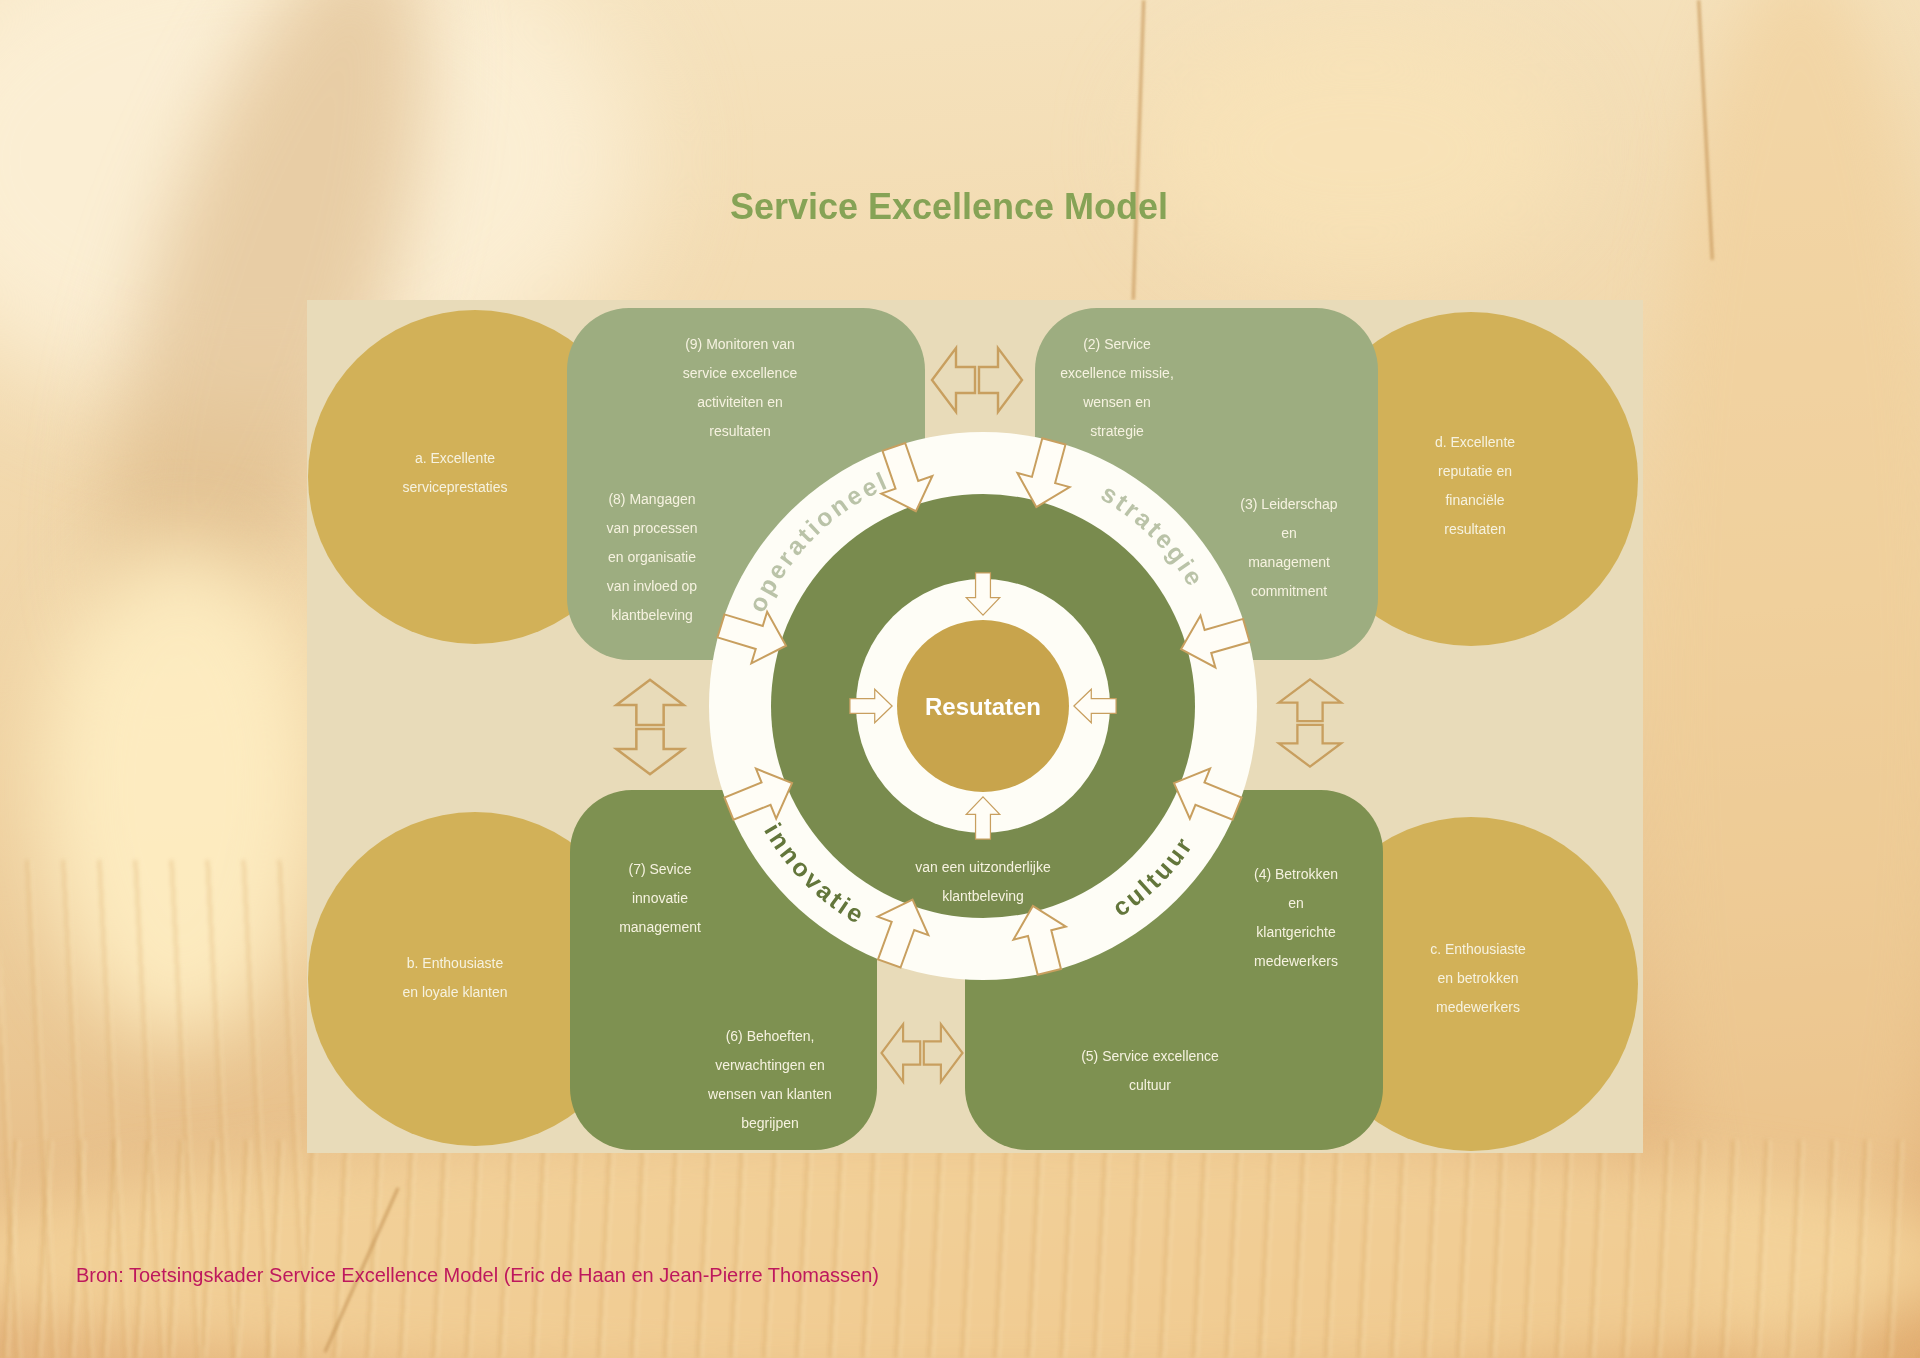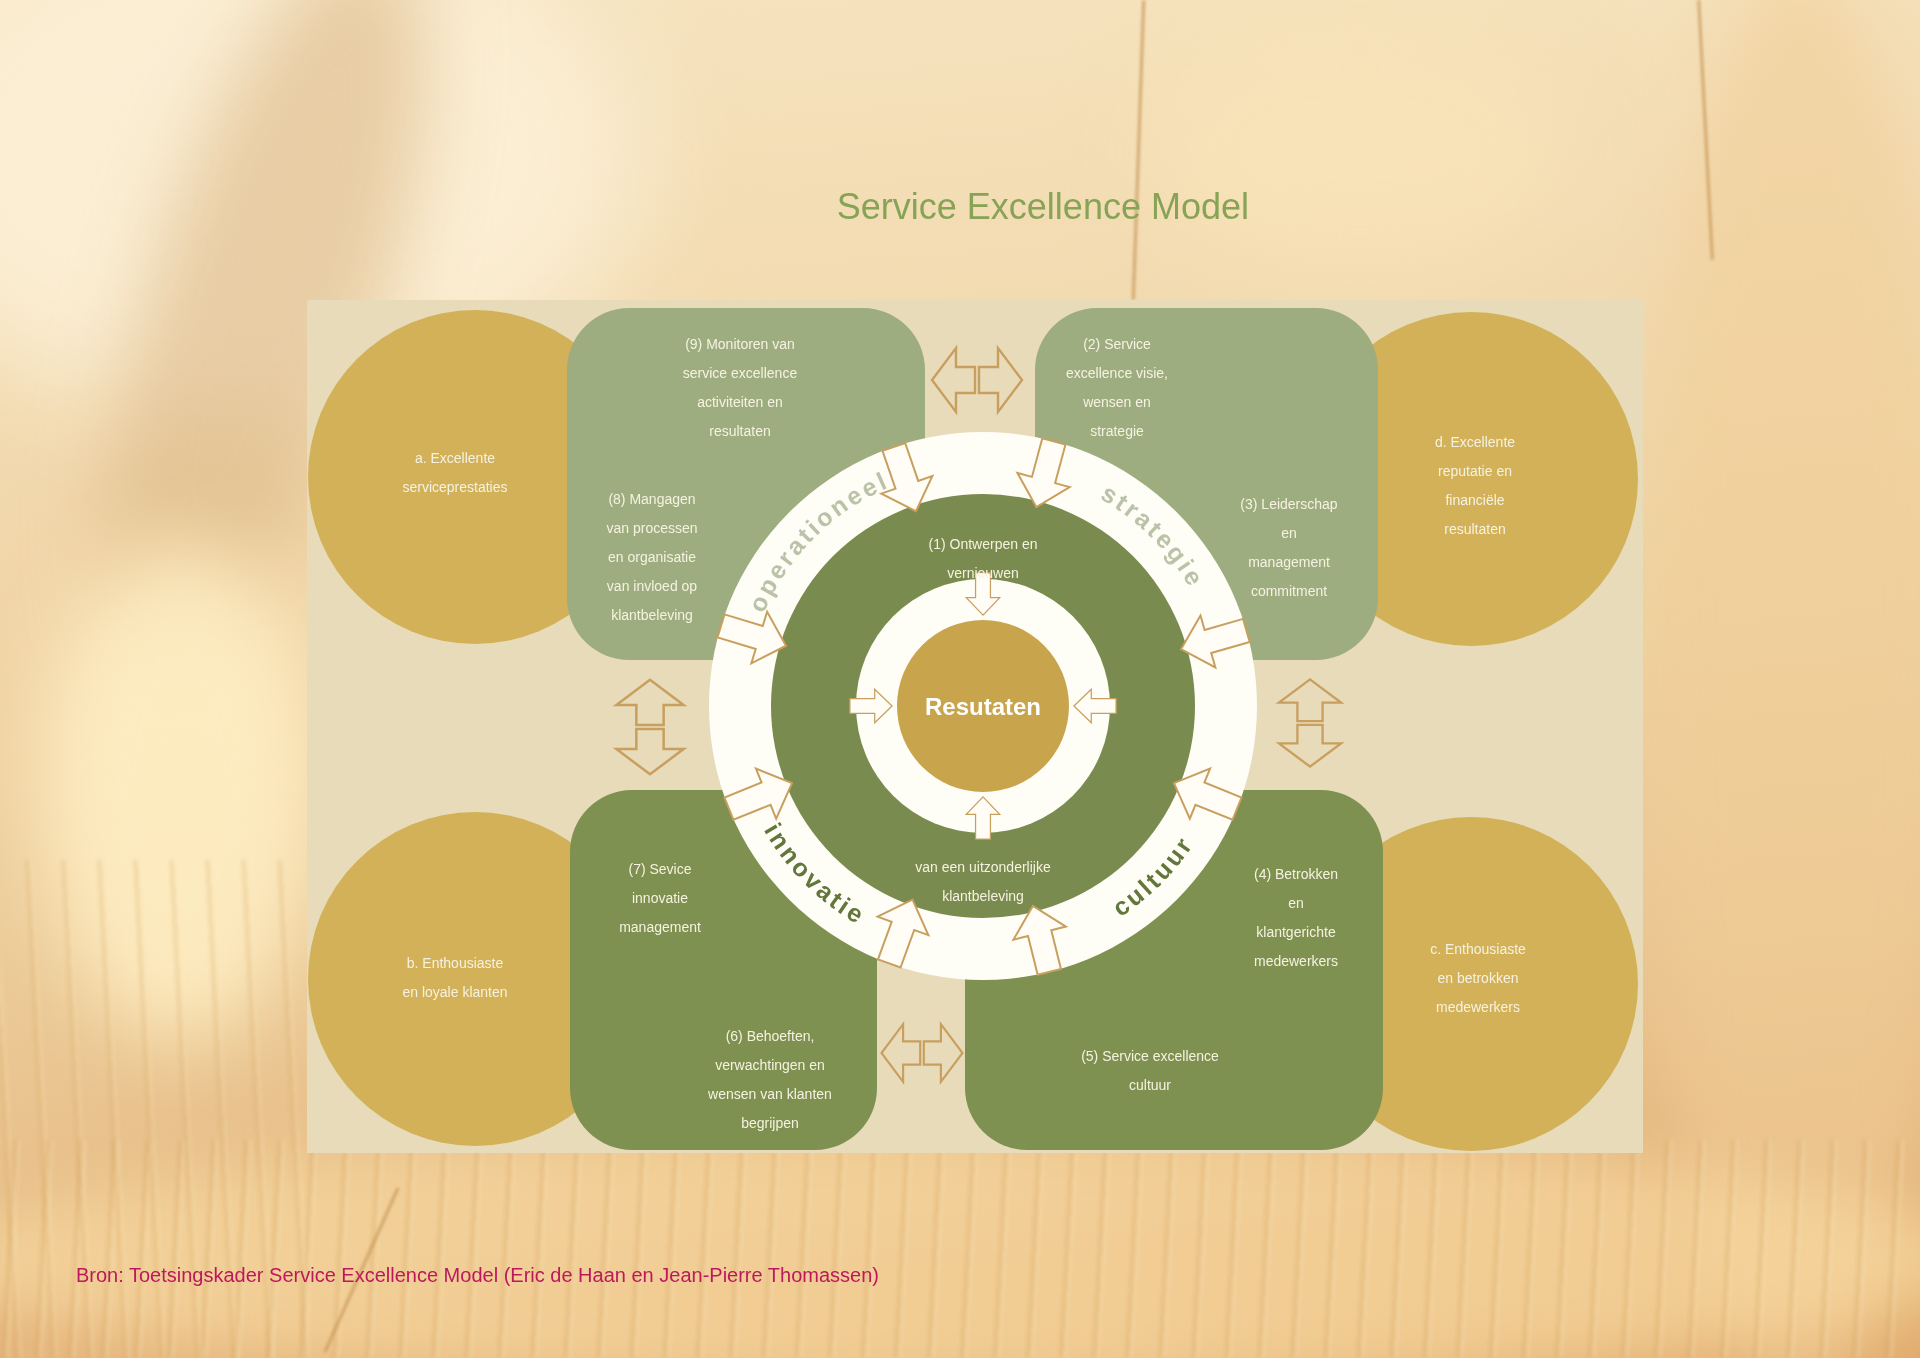--- a/index.html
+++ b/index.html
@@ -51,22 +51,22 @@
   .arrow-big,.arrow-small{fill:#fffdf6;stroke:#c89f5f;stroke-width:2px;}
   .darrow{fill:none;stroke:#c89f5f;stroke-width:2.4px;}
   .ring-label{font-family:"Liberation Sans",sans-serif;font-weight:bold;font-size:25px;letter-spacing:3px;}
   .ring-label.light{fill:#bac3a8;}
   .ring-label.dark{fill:#63763b;}
 
   
   .tb{position:absolute;text-align:center;color:#f6f2e0;font-size:14px;line-height:29px;}
   .tb span{display:block;}
   .tb.center-label{font-weight:bold;font-size:24px;color:#ffffff;text-align:center;}
-  .title{position:absolute;left:649px;top:186px;width:600px;text-align:right;
-         color:#86a356;font-size:36px;font-weight:normal;}
+  .title{position:absolute;left:649px;top:186px;width:600px;text-align:center;
+         color:#86a356;font-size:36px;font-weight:bold;}
   .bron{position:absolute;left:76px;top:1264px;color:#be185d;font-size:20px;}
 </style>
 </head>
 <body>
 
 <div id="stage">
 
   <div class="bg">
     <div class="blob b1"></div>
     <div class="blob b2"></div>
@@ -164,21 +164,21 @@
   </div>
   <div class="tb" style="left:537px;top:485px;width:230px;">
     <span>(8) Mangagen</span>
     <span>van processen</span>
     <span>en organisatie</span>
     <span>van invloed op</span>
     <span>klantbeleving</span>
   </div>
   <div class="tb" style="left:967px;top:330px;width:300px;">
     <span>(2) Service</span>
-    <span>excellence visie,</span>
+    <span>excellence missie,</span>
     <span>wensen en</span>
     <span>strategie</span>
   </div>
   <div class="tb" style="left:1154px;top:490px;width:270px;">
     <span>(3) Leiderschap</span>
     <span>en</span>
     <span>management</span>
     <span>commitment</span>
   </div>
   <div class="tb" style="left:525px;top:855px;width:270px;">
@@ -216,24 +216,20 @@
     <span>en betrokken</span>
     <span>medewerkers</span>
   </div>
   <div class="tb" style="left:1340px;top:428px;width:270px;">
     <span>d. Excellente</span>
     <span>reputatie en</span>
     <span>financiële</span>
     <span>resultaten</span>
   </div>
 
-  <div class="tb" style="left:833px;top:530px;width:300px;">
-    <span>(1) Ontwerpen en</span>
-    <span>vernieuwen</span>
-  </div>
   <div class="tb" style="left:823px;top:853px;width:320px;">
     <span>van een uitzonderlijke</span>
     <span>klantbeleving</span>
   </div>
   <div class="tb center-label" style="left:883px;top:692px;width:200px;">
     <span>Resutaten</span>
   </div>
 
   <div class="bron">Bron: Toetsingskader Service Excellence Model (Eric de Haan en Jean-Pierre Thomassen)</div>
 </div>

